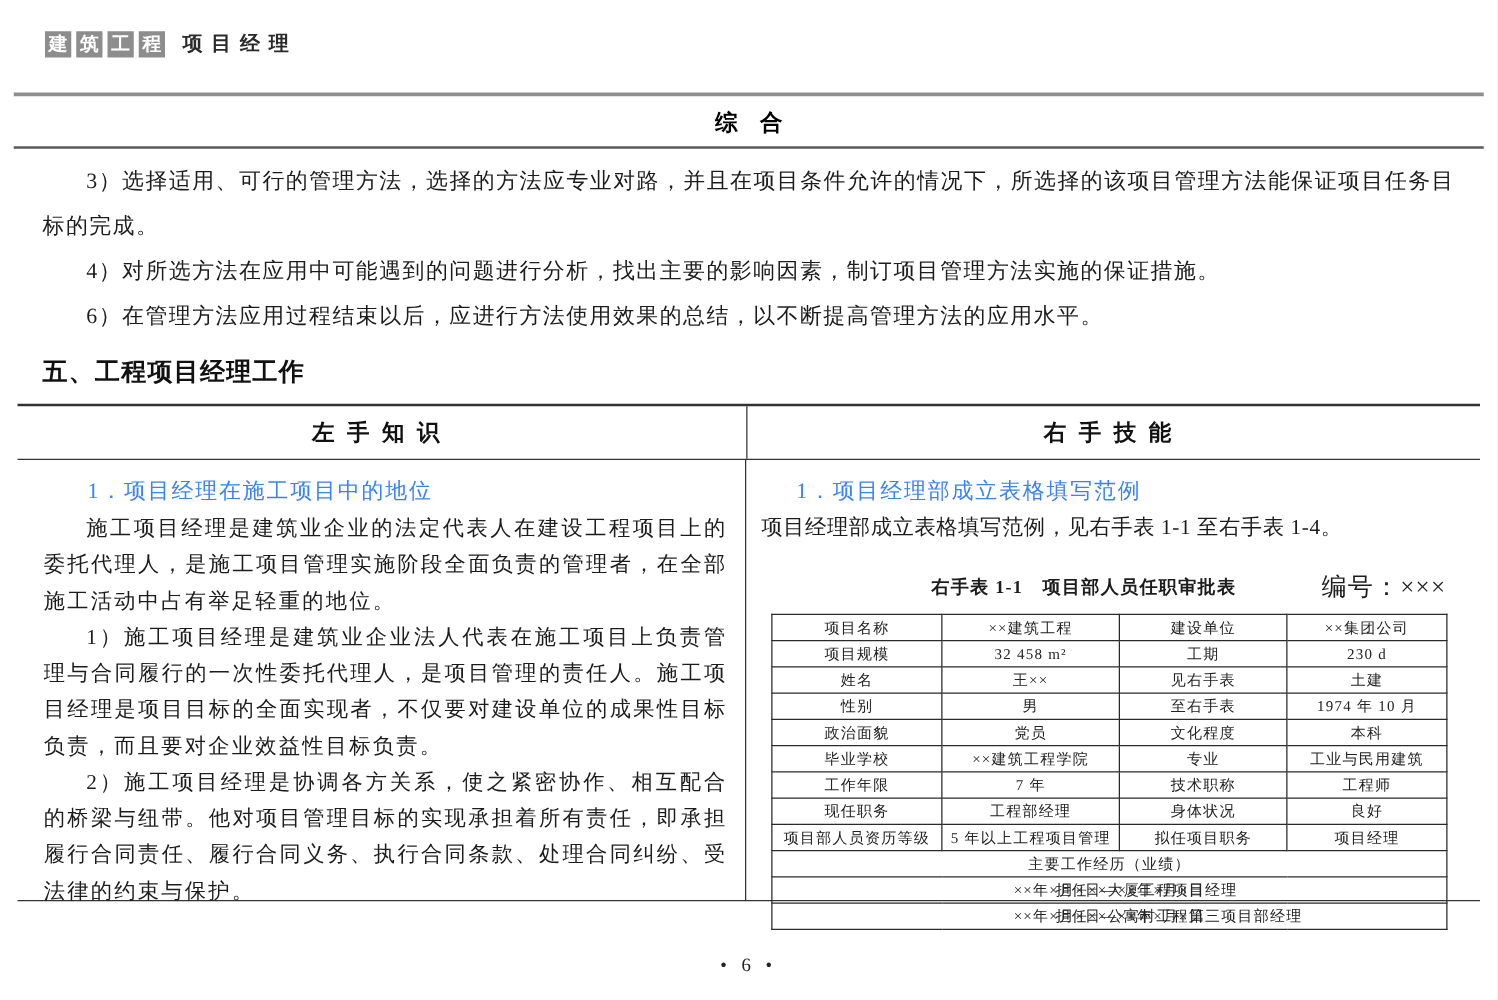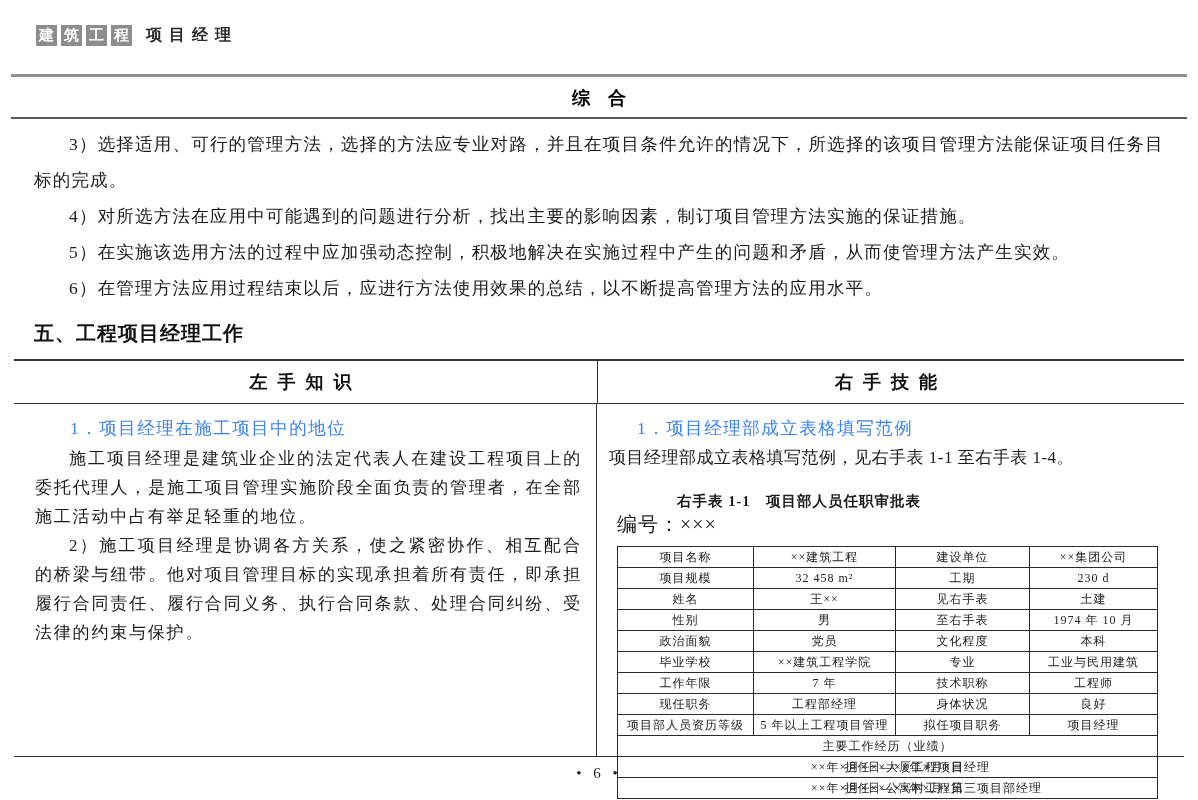--- a/index.html
+++ b/index.html
@@ -62,21 +62,21 @@
     text-indent:2em;color:#3b82f6;
   }
   .left-col p{
     margin:0;font-size:17px;line-height:29px;letter-spacing:1.8px;
     text-indent:2em;text-align:justify;
   }
   .right-col .sub-title{text-indent:1.6em;}
   .right-intro{margin:0;font-size:17px;line-height:28px;letter-spacing:0.5px;}
   
   .form-area{margin:20px 2px 0 8px;width:540px;}
-  .form-caption{display:flex;align-items:flex-start;margin-bottom:8px;flex-direction:column;}
+  .form-caption{display:flex;align-items:center;margin-bottom:8px;}
   .form-caption-text{
     flex:1;text-align:center;font-weight:bold;font-size:14.5px;letter-spacing:1px;padding-left:60px;
   }
   .form-caption-no{font-size:20px;letter-spacing:1px;}
   table.form{border-collapse:collapse;width:540px;table-layout:fixed;}
   table.form td{
     border:1px solid #2a2a2a;height:20px;padding:0 2px;
     font-size:12px;text-align:center;letter-spacing:1px;color:#222;
     overflow:hidden;white-space:nowrap;
   }
@@ -109,36 +109,36 @@
 
   <div class="banner">
     <div class="banner-rule-top"></div>
     <div class="banner-title">综　合</div>
     <div class="banner-rule-bottom"></div>
   </div>
 
   <div class="intro">
     <p>3）选择适用、可行的管理方法，选择的方法应专业对路，并且在项目条件允许的情况下，所选择的该项目管理方法能保证项目任务目标的完成。</p>
     <p>4）对所选方法在应用中可能遇到的问题进行分析，找出主要的影响因素，制订项目管理方法实施的保证措施。</p>
-    <p>5）在实施该选用方法的过程中应加强动态控制，积极地解决在实施过程中产生的问题和矛盾，从而使管理方法产生实效。</p>
     <p>6）在管理方法应用过程结束以后，应进行方法使用效果的总结，以不断提高管理方法的应用水平。</p>
   </div>
 
   <div class="section-heading">五、工程项目经理工作</div>
 
   <div class="two-col">
     <div class="col-headers">
       <div class="col-header left">左手知识</div>
       <div class="col-header right">右手技能</div>
     </div>
     <div class="col-body">
 
       <div class="left-col">
         <div class="sub-title">1．项目经理在施工项目中的地位</div>
         <p>施工项目经理是建筑业企业的法定代表人在建设工程项目上的委托代理人，是施工项目管理实施阶段全面负责的管理者，在全部施工活动中占有举足轻重的地位。</p>
+        <p>1）施工项目经理是建筑业企业法人代表在施工项目上负责管理与合同履行的一次性委托代理人，是项目管理的责任人。施工项目经理是项目目标的全面实现者，不仅要对建设单位的成果性目标负责，而且要对企业效益性目标负责。</p>
         <p>2）施工项目经理是协调各方关系，使之紧密协作、相互配合的桥梁与纽带。他对项目管理目标的实现承担着所有责任，即承担履行合同责任、履行合同义务、执行合同条款、处理合同纠纷、受法律的约束与保护。</p>
       </div>
 
       <div class="right-col">
         <div class="sub-title">1．项目经理部成立表格填写范例</div>
         <p class="right-intro">项目经理部成立表格填写范例，见右手表 1-1 至右手表 1-4。</p>
 
         <div class="form-area">
           <div class="form-caption">
             <span class="form-caption-text">右手表 1-1　项目部人员任职审批表</span>

